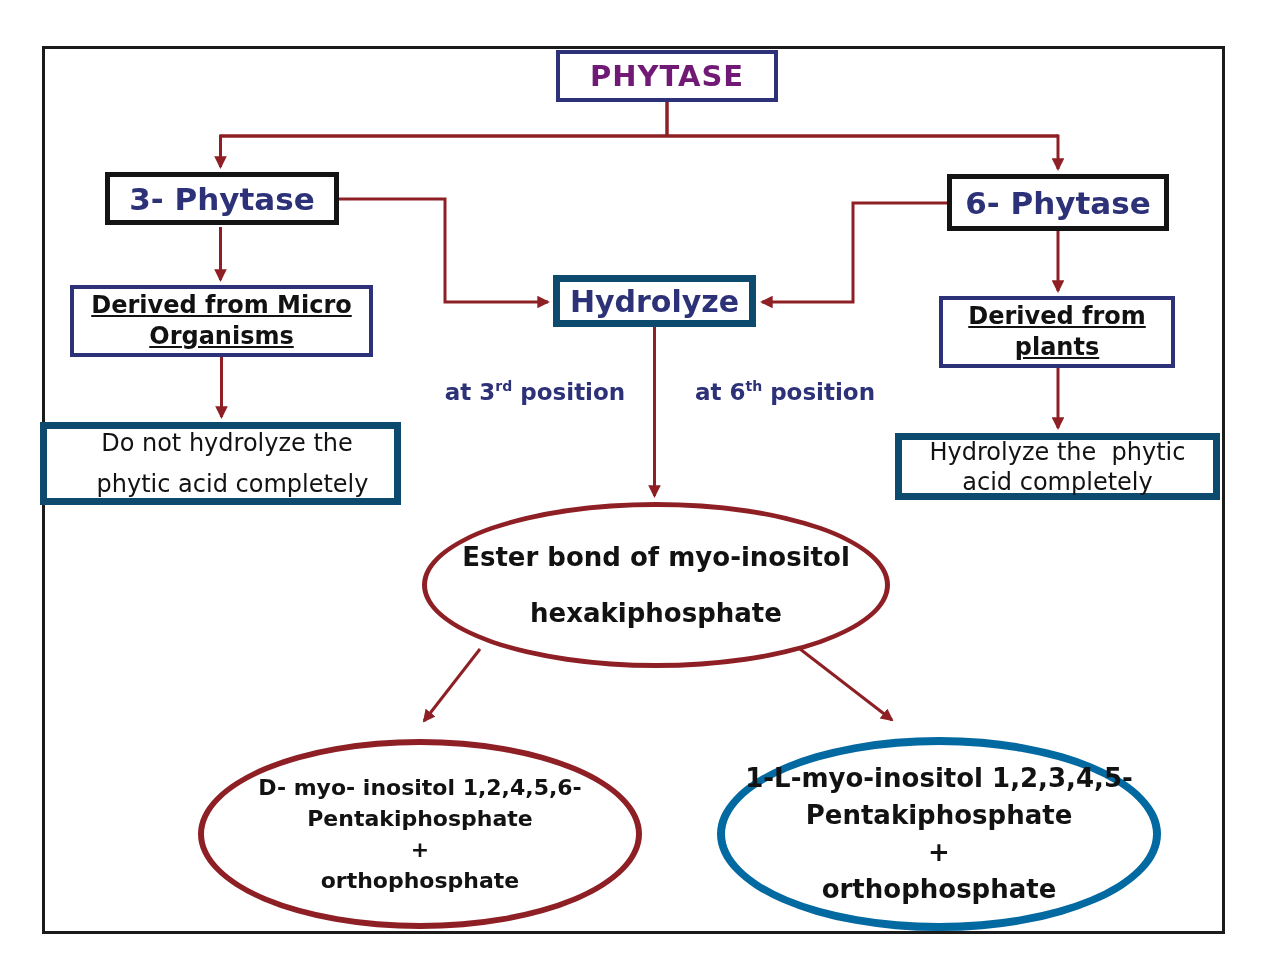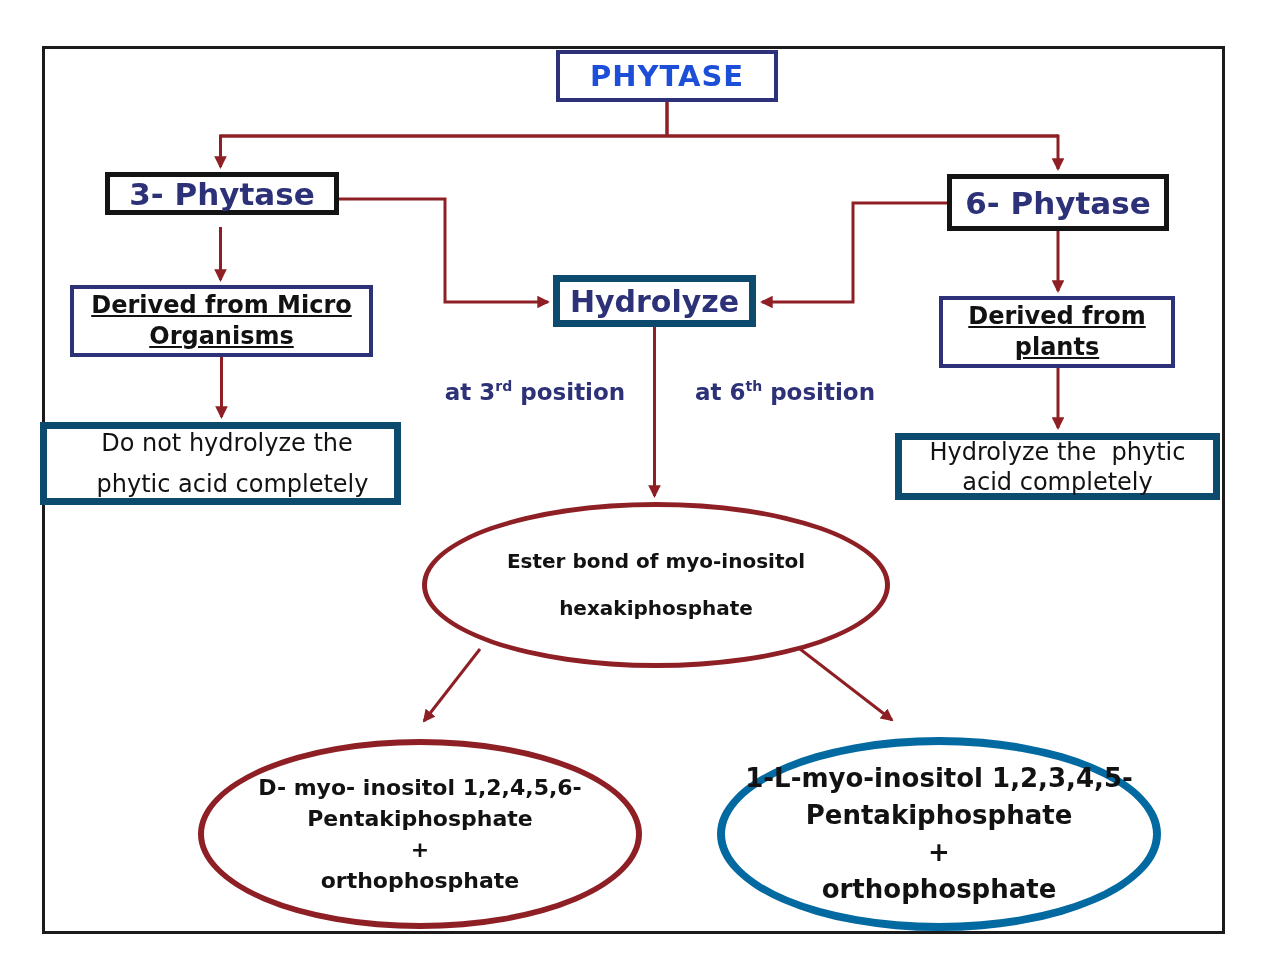--- a/index.html
+++ b/index.html
@@ -17,27 +17,27 @@
 
   .node {
     position: absolute; display: flex; flex-direction: column;
     align-items: center; justify-content: center;
     text-align: center; background: #ffffff;
   }
   .navy-border { border: 4px solid #2d3178; }
   .black-border-thick { border: 5px solid #141414; }
   .black-border-thin { border: 7px solid #0c4a6e; }
 
-  .title-red { color: #1d4ed8; font-weight: 700; font-size: 29px; letter-spacing: 1px; }
+  .title-red { color: #701a75; font-weight: 700; font-size: 29px; letter-spacing: 1px; }
   .navy-text { color: #2d3178; font-weight: 700; }
   .black-bold { color: #121212; font-weight: 700; text-decoration: underline; }
   .black-reg { color: #121212; font-weight: 400; }
 
   .phytase-box   { left: 556px; top: 50px;  width: 222px; height: 52px; }
-  .p3-box        { left: 105px; top: 172px; width: 234px; height: 43px; font-size: 31px; }
+  .p3-box        { left: 105px; top: 172px; width: 234px; height: 53px; font-size: 31px; }
   .p6-box        { left: 947px; top: 174px; width: 222px; height: 57px; font-size: 31px; }
   .hyd-box       { left: 553px; top: 275px; width: 203px; height: 52px; font-size: 30px; }
   .micro-box     { left: 70px;  top: 285px; width: 303px; height: 72px; font-size: 24px; line-height: 1.3; }
   .plants-box    { left: 939px; top: 296px; width: 236px; height: 72px; font-size: 24px; line-height: 1.3; }
   .donot-box     { left: 40px;  top: 422px; width: 361px; height: 83px; font-size: 24px;
                    align-items: center; row-gap: 13px; }
   .donot-box .l1 { padding-left: 13px; }
   .donot-box .l2 { padding-left: 24px; }
   .hydcomp-box   { left: 895px; top: 433px; width: 325px; height: 67px; font-size: 24px; line-height: 1.25; white-space: pre-wrap; }
 
@@ -46,21 +46,21 @@
   .pos6 { left: 690px; top: 379px; width: 190px; }
   .pos-label sup { font-size: 14px; vertical-align: super; line-height: 0; }
 
   .ellipse {
     position: absolute; display: flex; flex-direction: column;
     align-items: center; justify-content: center; text-align: center;
     border-radius: 50%; background: #ffffff; color: #121212; font-weight: 700;
   }
   .ester-ellipse {
     left: 422px; top: 502px; width: 468px; height: 166px;
-    border: 5px solid #8e2025; font-size: 20px; line-height: 1.55; gap: 16px;
+    border: 5px solid #8e2025; font-size: 26px; line-height: 1.55; gap: 16px;
   }
   .prodL-ellipse {
     left: 198px; top: 739px; width: 444px; height: 190px;
     border: 6px solid #8e2025; font-size: 22px; line-height: 1.42;
   }
   .prodR-ellipse {
     left: 717px; top: 737px; width: 444px; height: 194px;
     border: 8px solid #0369a1; font-size: 26px; line-height: 1.42; align-items: center;
   }
 </style>

